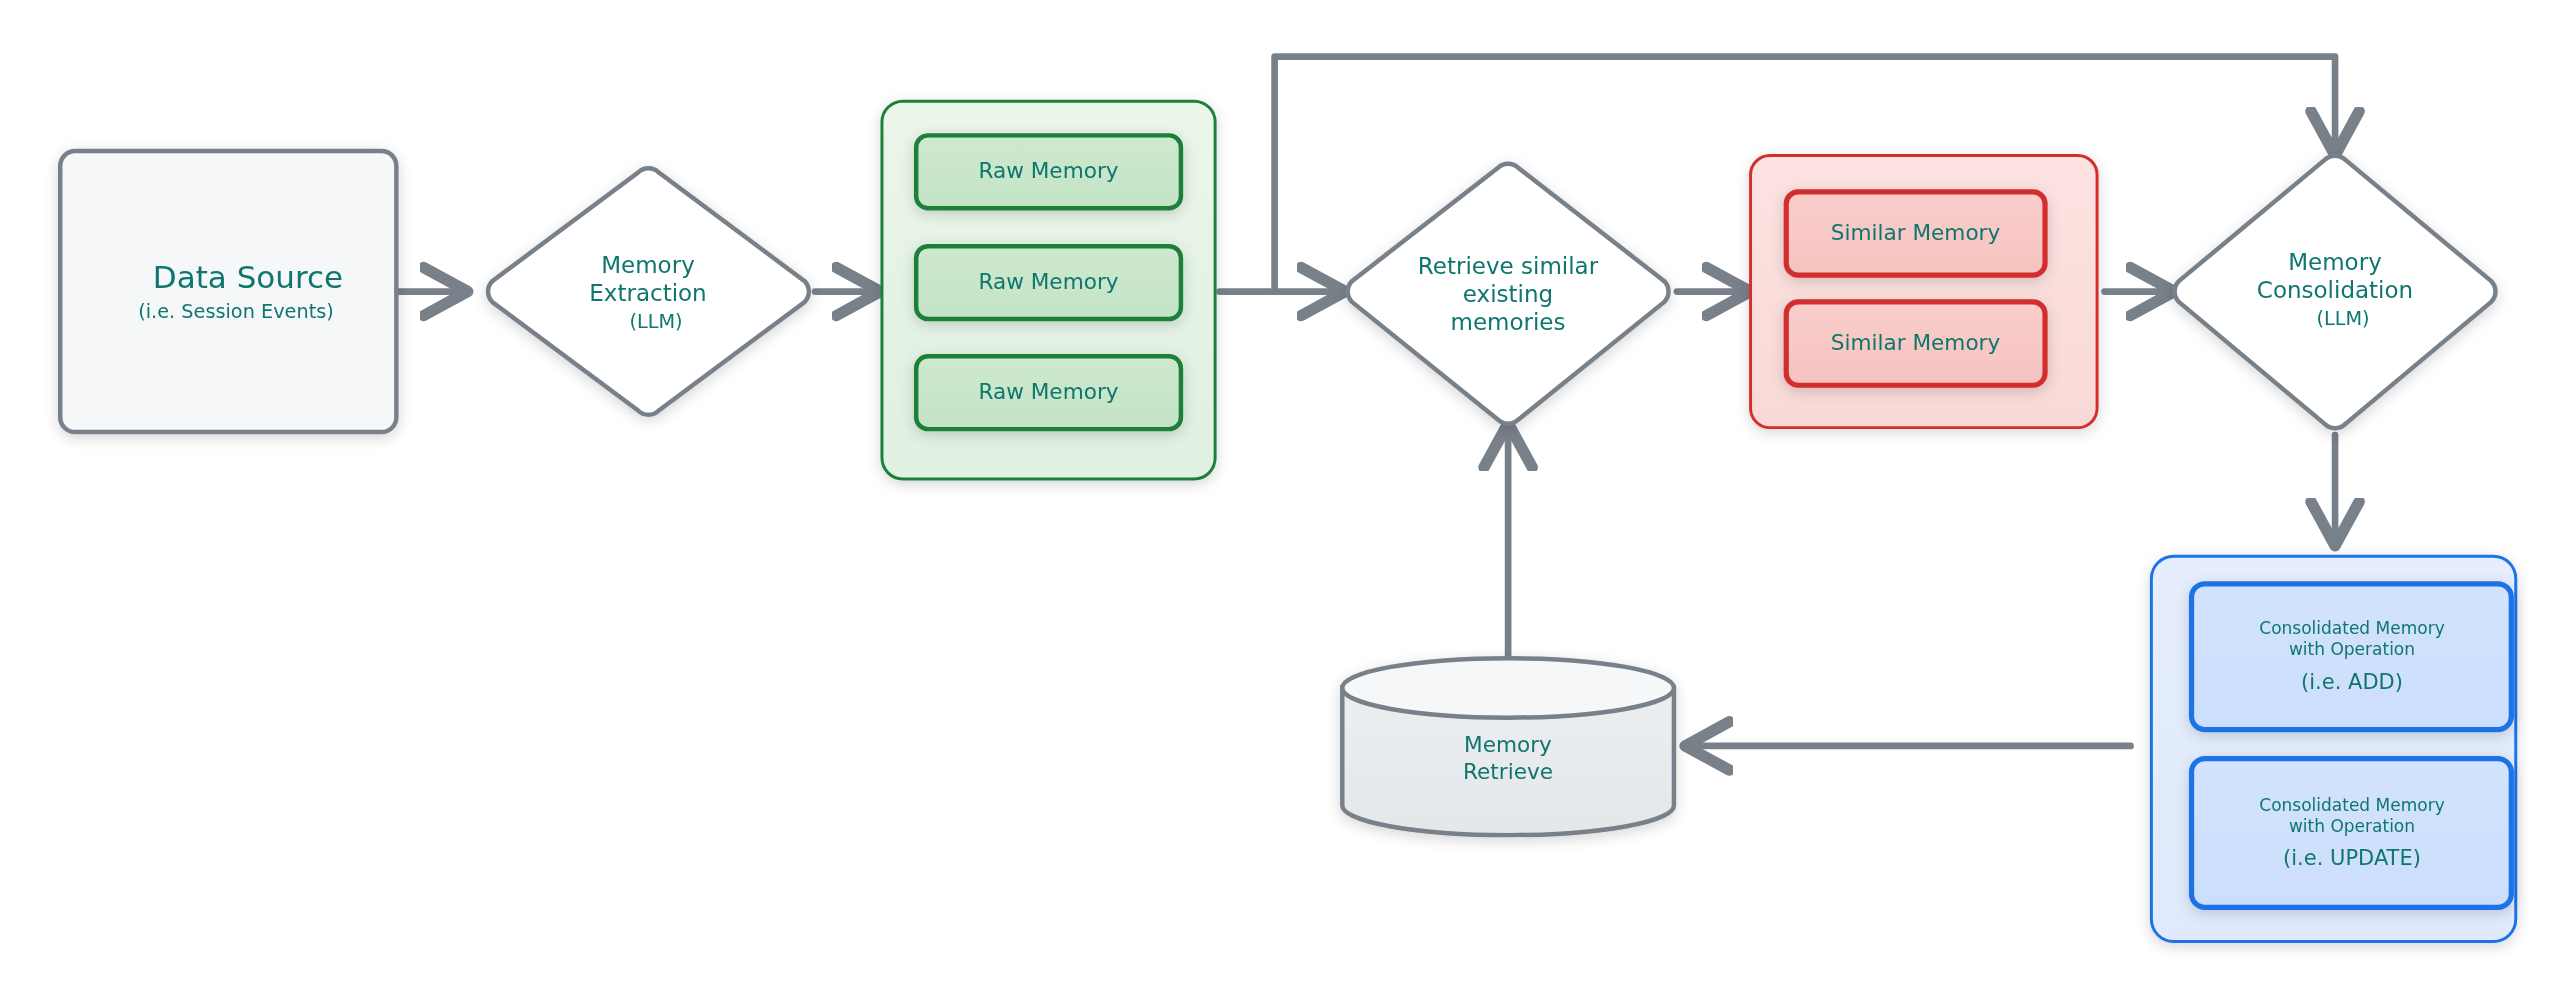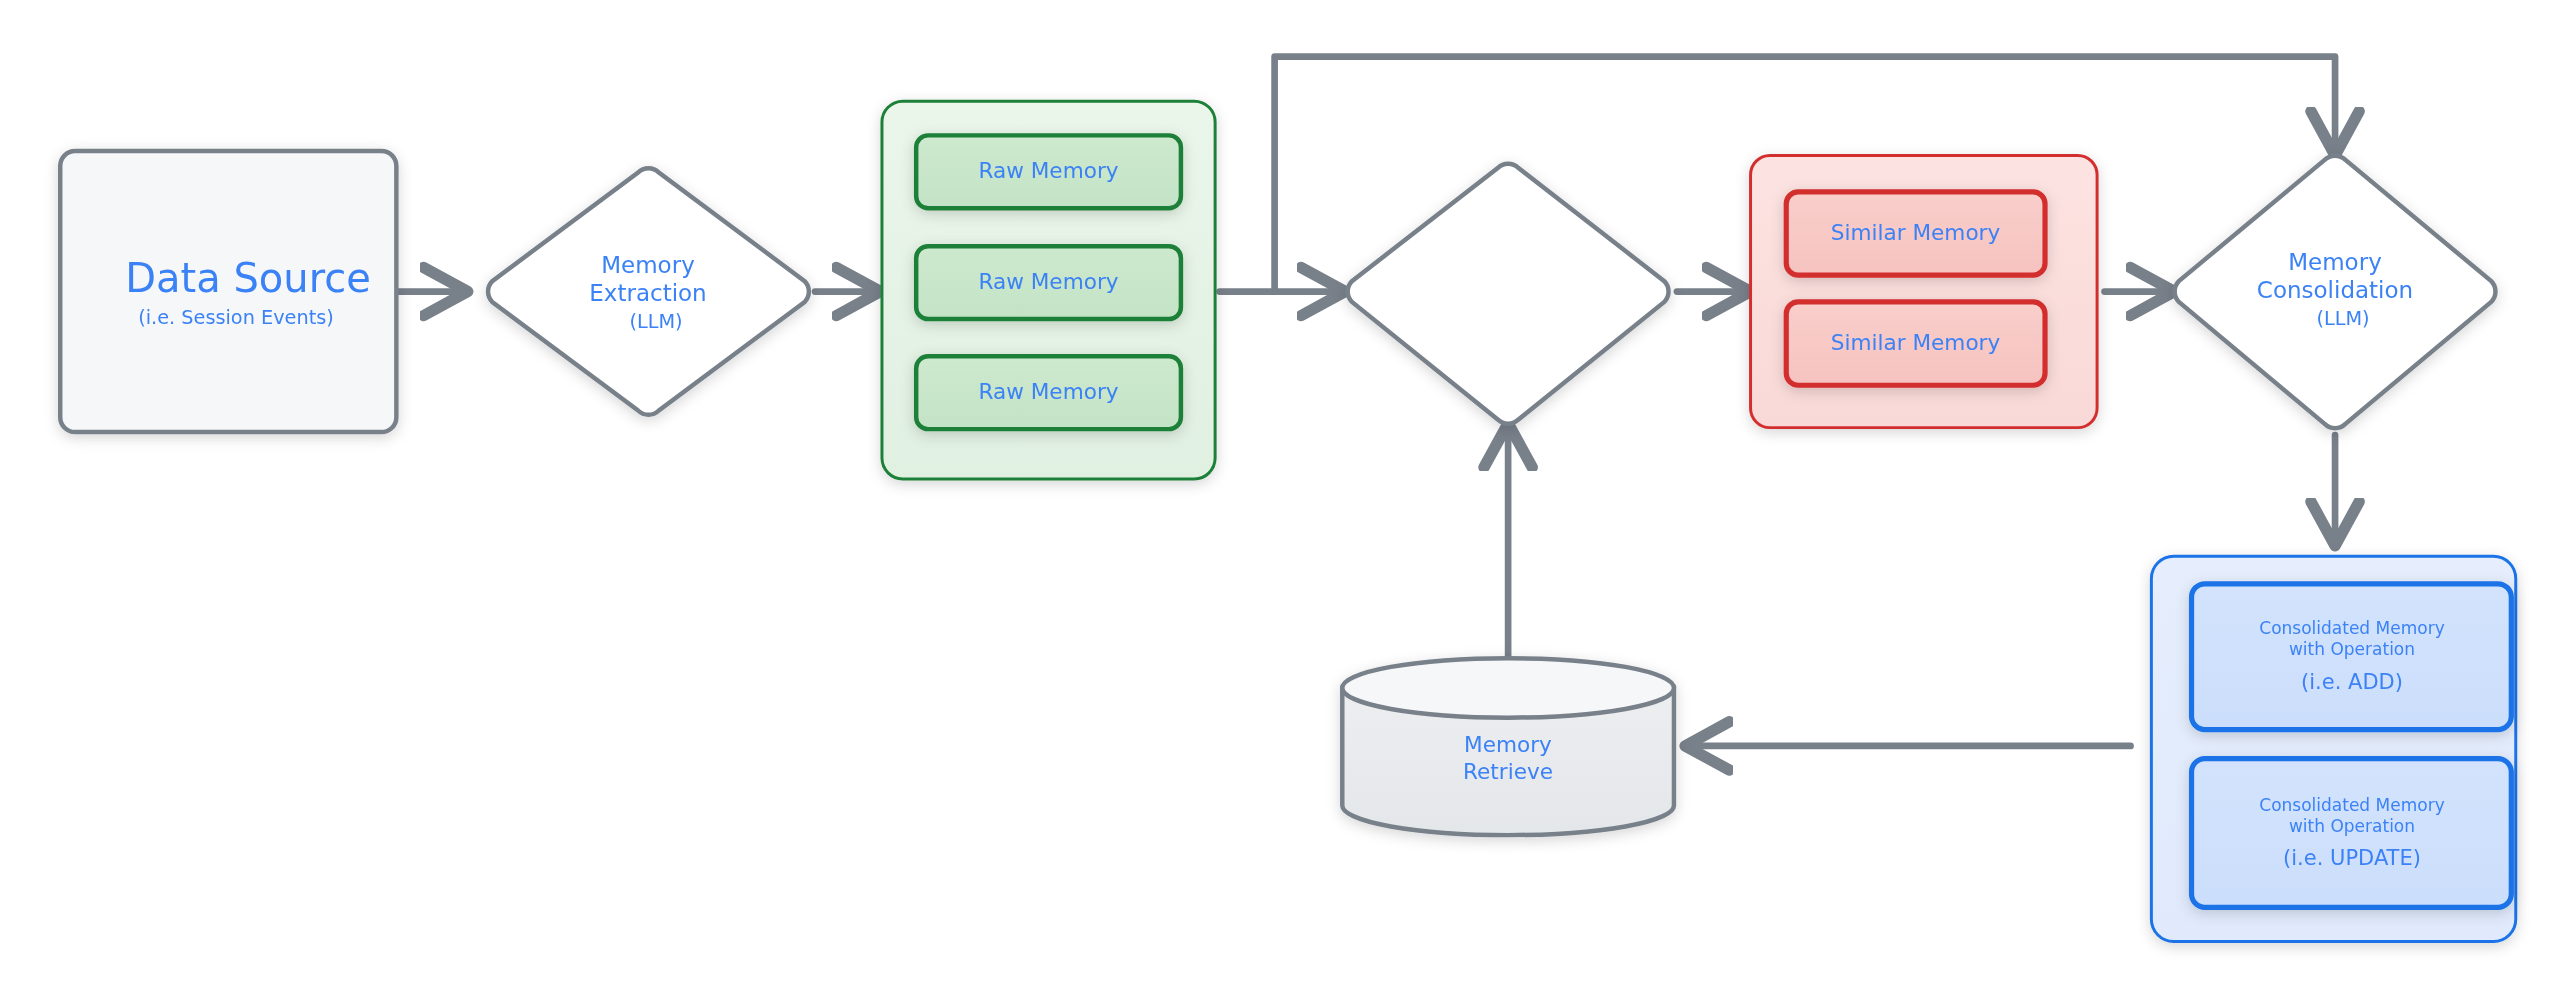--- a/index.html
+++ b/index.html
@@ -26,25 +26,25 @@
     width: 2576px;
     height: 1001px;
   }
   .node-text {
     position: absolute;
     display: flex;
     flex-direction: column;
     align-items: center;
     justify-content: center;
     text-align: left;
-    color: #3b82f6;
+    color: #0f766e;
     line-height: 1.22;
     pointer-events: none;
   }
-  .t-xl { font-size: 40px; margin-left: 40px; }
+  .t-xl { font-size: 31px; margin-left: 40px; }
   .t-lg { font-size: 23px; }
   .t-md { font-size: 21.6px; }
   .t-sm { font-size: 17px; }
   .sub  { font-size: 19.3px; margin-top: 3px; margin-left: 16px; }
   .sub-lg { font-size: 21px; margin-top: 10px; }
 </style>
 </head>
 <body>
 
 <div id="canvas">
@@ -174,20 +174,25 @@
   <div class="node-text" style="left:492px; top:173px; width:312px; height:238px;">
     <div class="t-lg">Memory</div>
     <div class="t-lg">Extraction</div>
     <div class="sub">(LLM)</div>
   </div>
 
   <div class="node-text t-md" style="left:916px; top:135px; width:265px; height:73px;">Raw Memory</div>
   <div class="node-text t-md" style="left:916px; top:246px; width:265px; height:73px;">Raw Memory</div>
   <div class="node-text t-md" style="left:916px; top:356px; width:265px; height:73px;">Raw Memory</div>
 
+  <div class="node-text" style="left:1352px; top:190px; width:312px; height:208px;">
+    <div class="t-lg">Retrieve similar</div>
+    <div class="t-lg">existing</div>
+    <div class="t-lg">memories</div>
+  </div>
 
   <div class="node-text t-md" style="left:1786px; top:192px; width:259px; height:83px;">Similar Memory</div>
   <div class="node-text t-md" style="left:1786px; top:302px; width:259px; height:83px;">Similar Memory</div>
 
   <div class="node-text" style="left:2179px; top:178px; width:312px; height:223px;">
     <div class="t-lg">Memory</div>
     <div class="t-lg">Consolidation</div>
     <div class="sub">(LLM)</div>
   </div>
 

